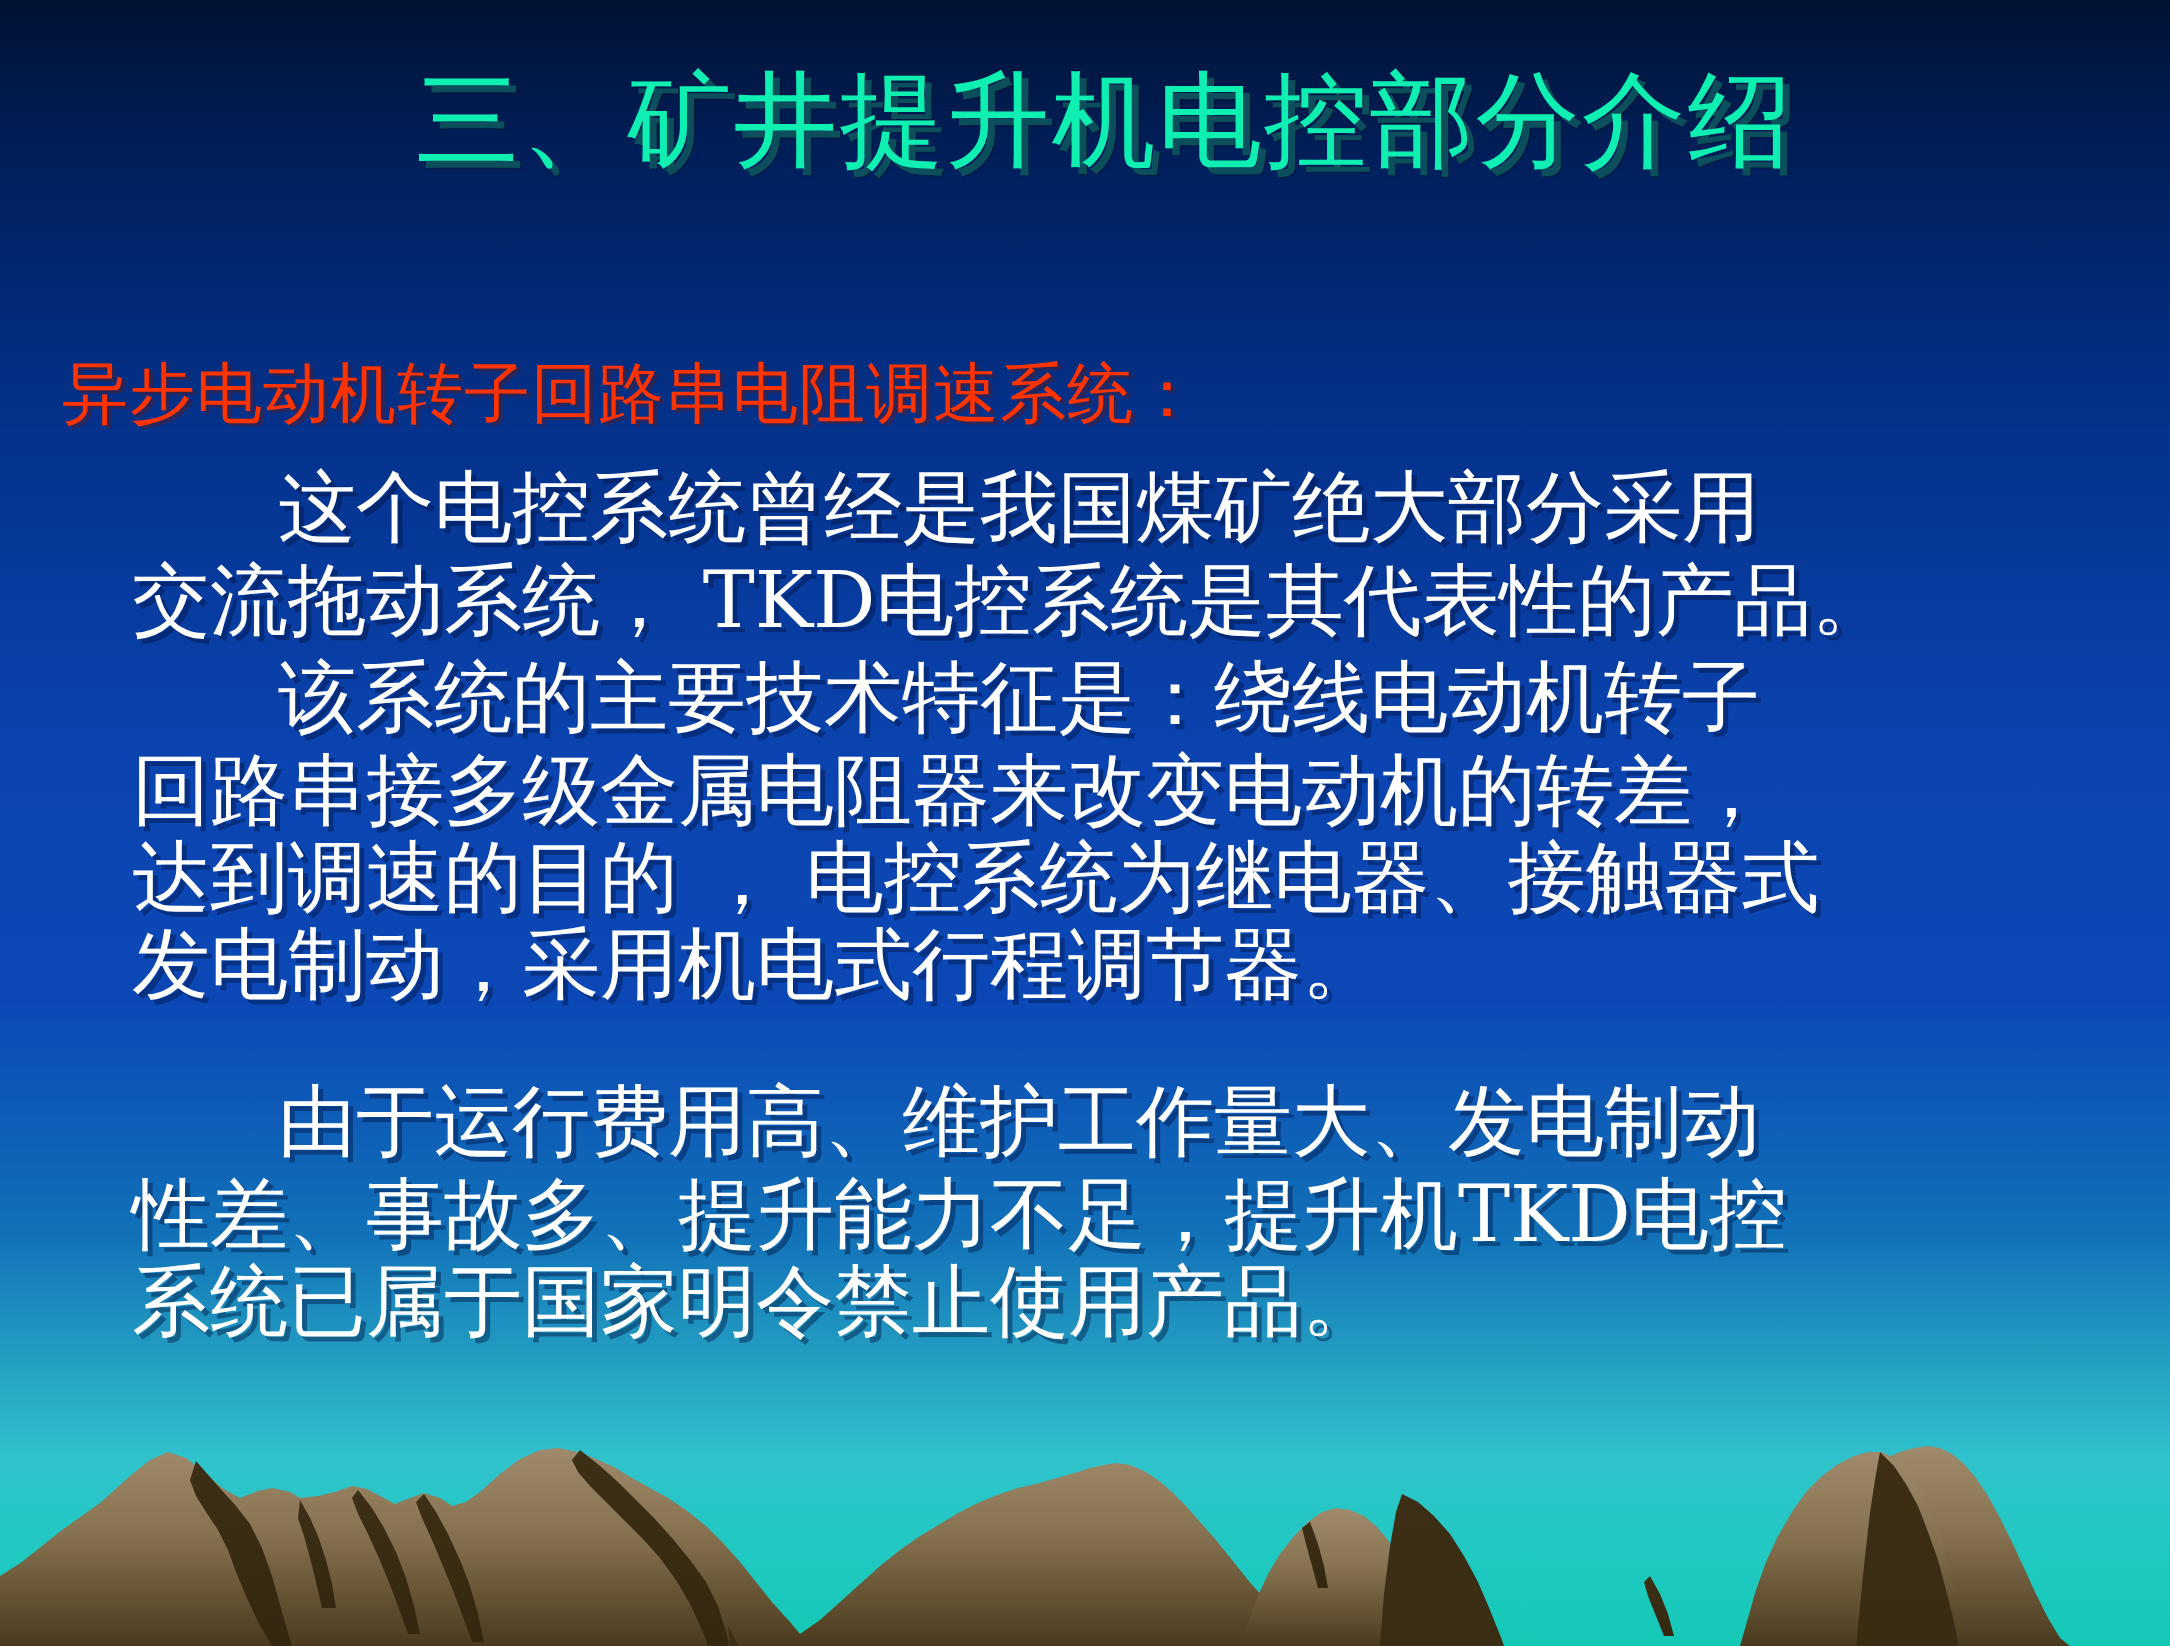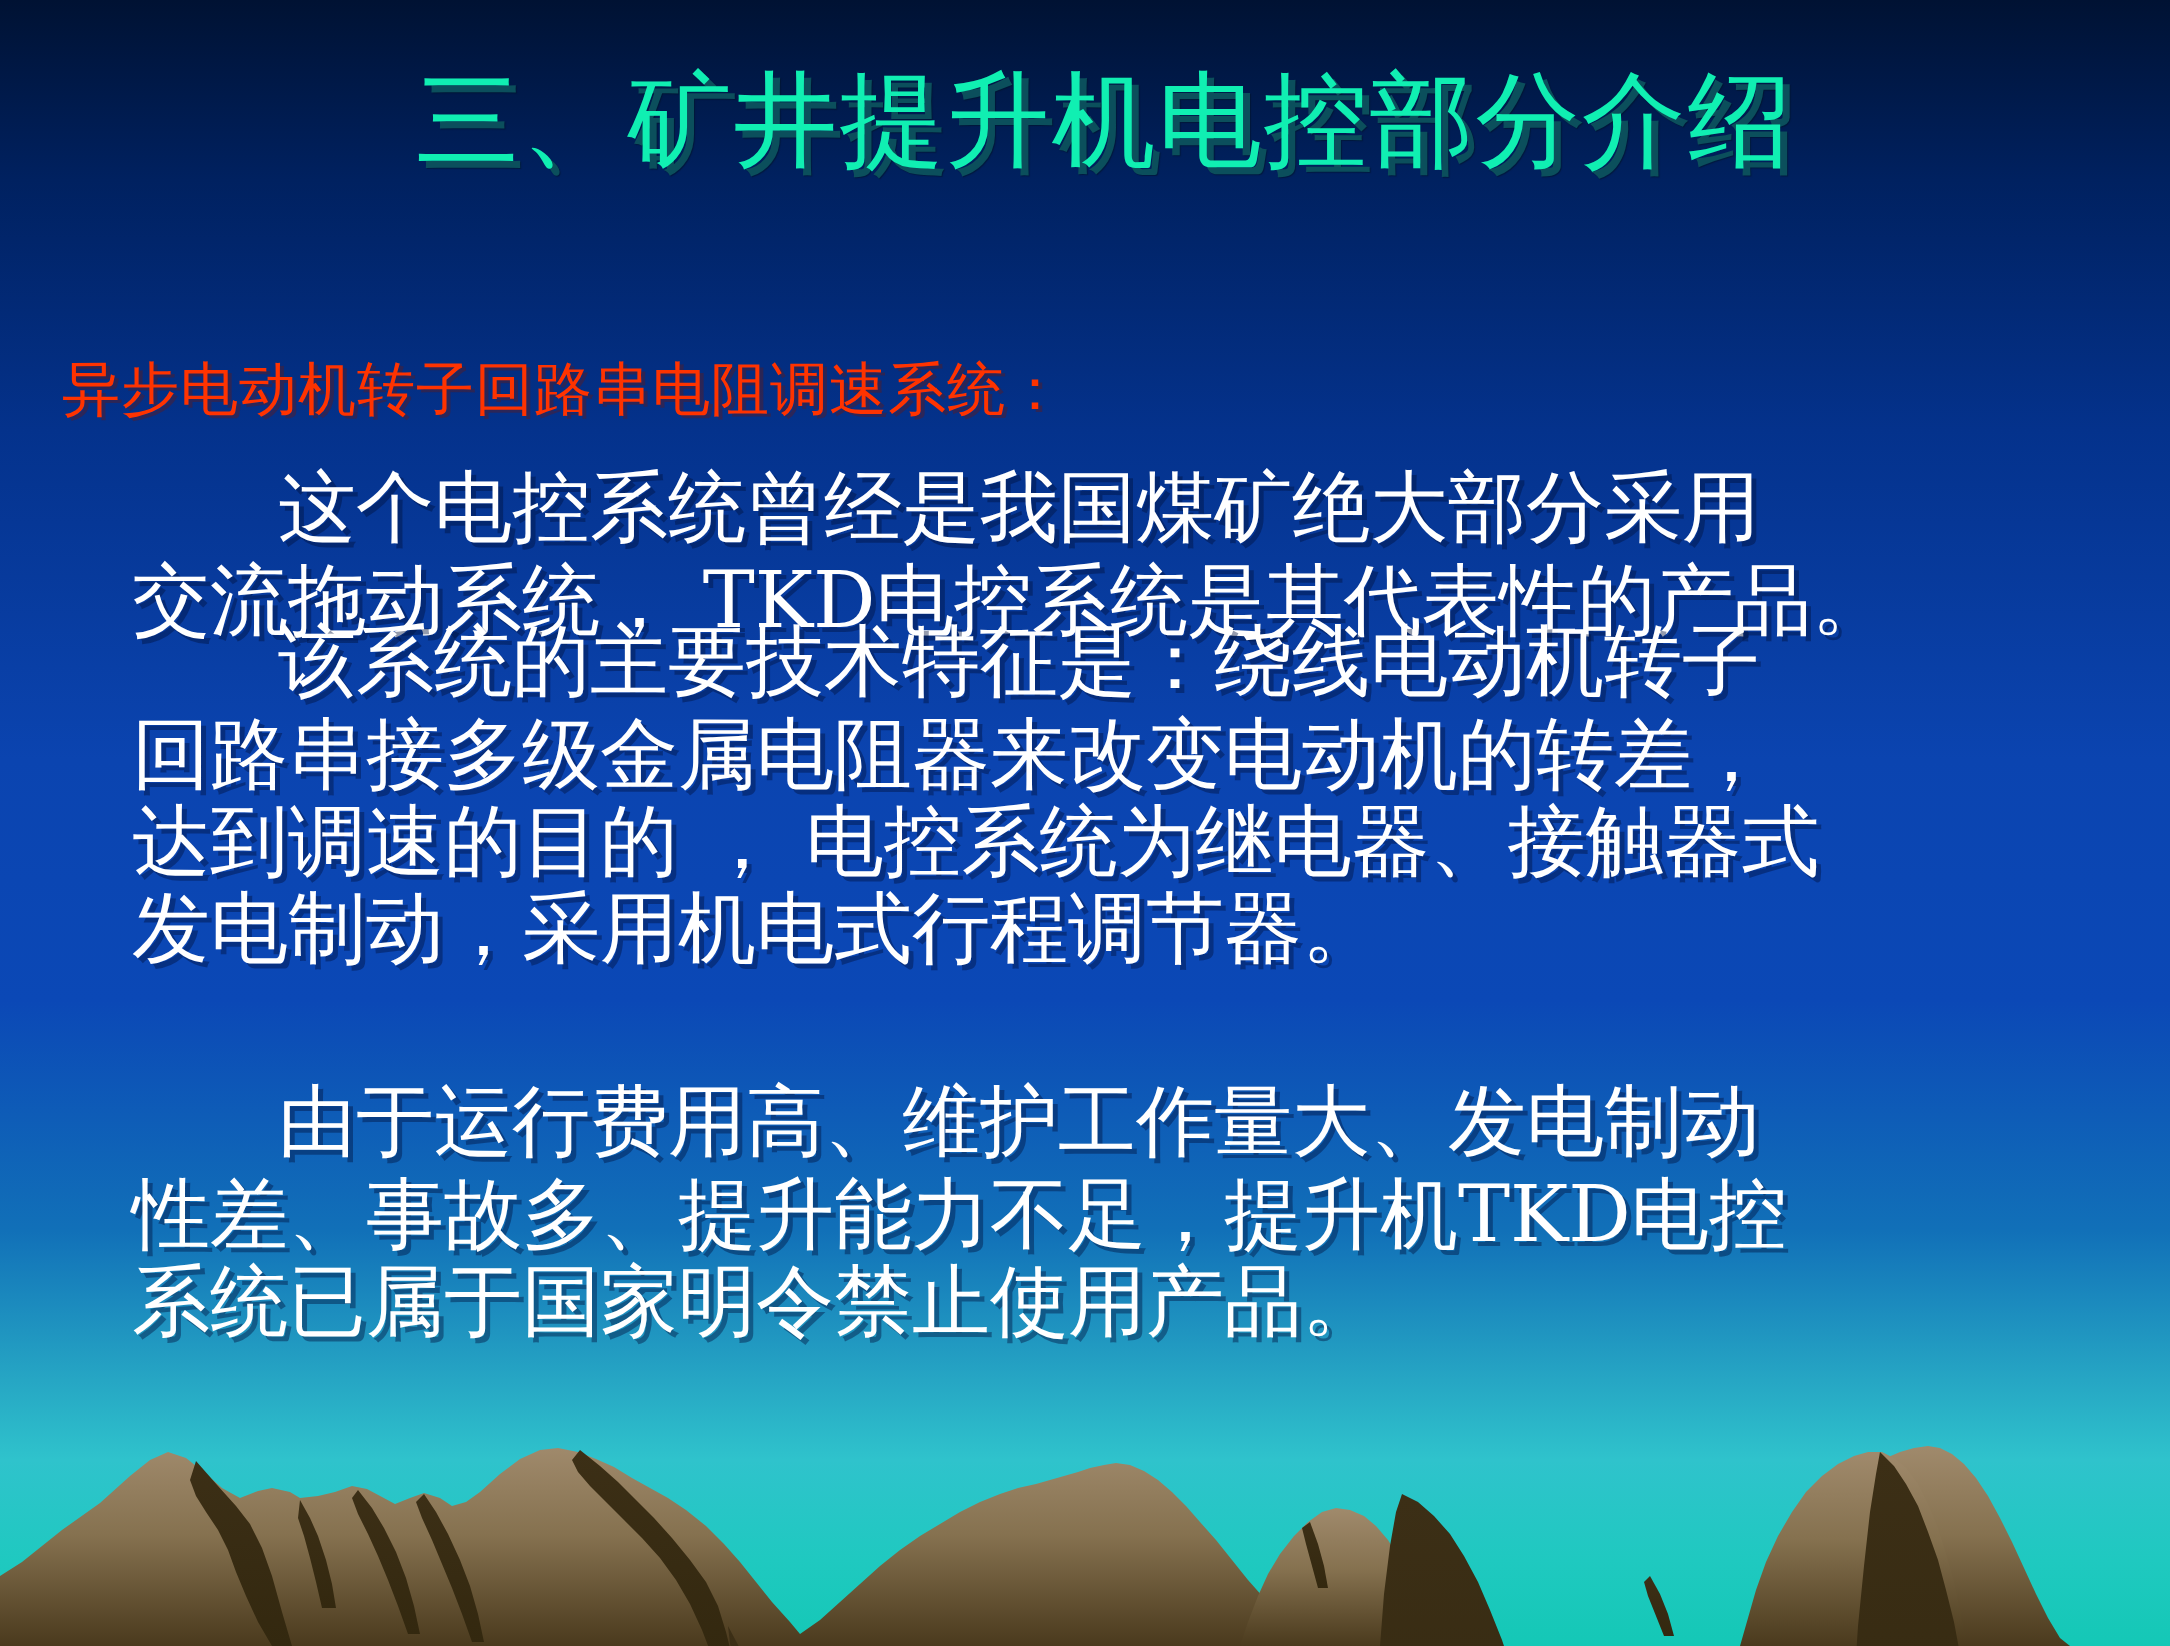--- a/index.html
+++ b/index.html
@@ -56,21 +56,21 @@
     letter-spacing: 2px;
     color: #10efb2;
     text-shadow: 7px 7px 0 #0b4f5c, 8px 8px 1px rgba(0,20,40,0.55);
     white-space: nowrap;
   }
 
   .subheading {
     position: absolute;
     top: 358px;
     left: 62px;
-    font-size: 58px;
+    font-size: 66px;
     line-height: 1.1;
     letter-spacing: 1px;
     color: #ff3300;
     text-shadow: 4px 3px 0 rgba(120,20,0,0.35);
     white-space: nowrap;
   }
 
   .body-block {
     position: absolute;
     left: 132px;
@@ -84,21 +84,21 @@
   .body-block .ln {
     white-space: nowrap;
     display: block;
   }
   .body-block .ln.indent {
     text-indent: 146px;
     font-family: Liberation Mono, monospace;
   }
 
   #para1 { top: 470px; }
-  #para2 { top: 624px; }
+  #para2 { top: 660px; }
   #para3 { top: 1084px; }
 </style>
 </head>
 <body>
 
 <div id="slide">
 
   <div id="scenery">
     <svg viewBox="0 0 2170 320" preserveAspectRatio="none" xmlns="http://www.w3.org/2000/svg">
       <defs>

